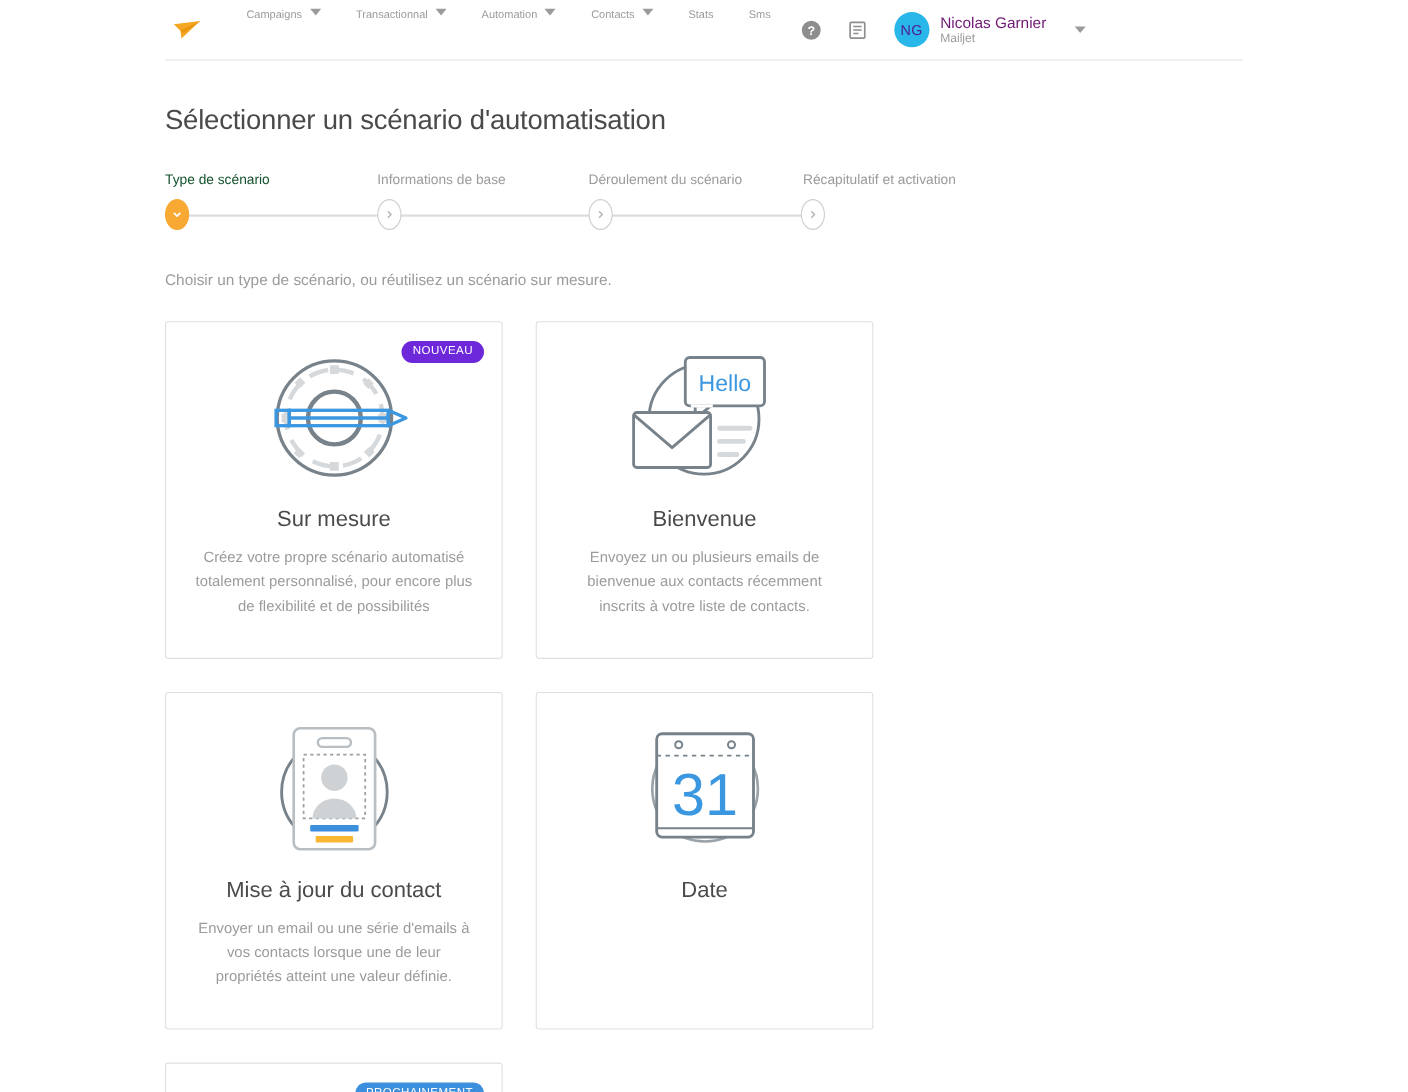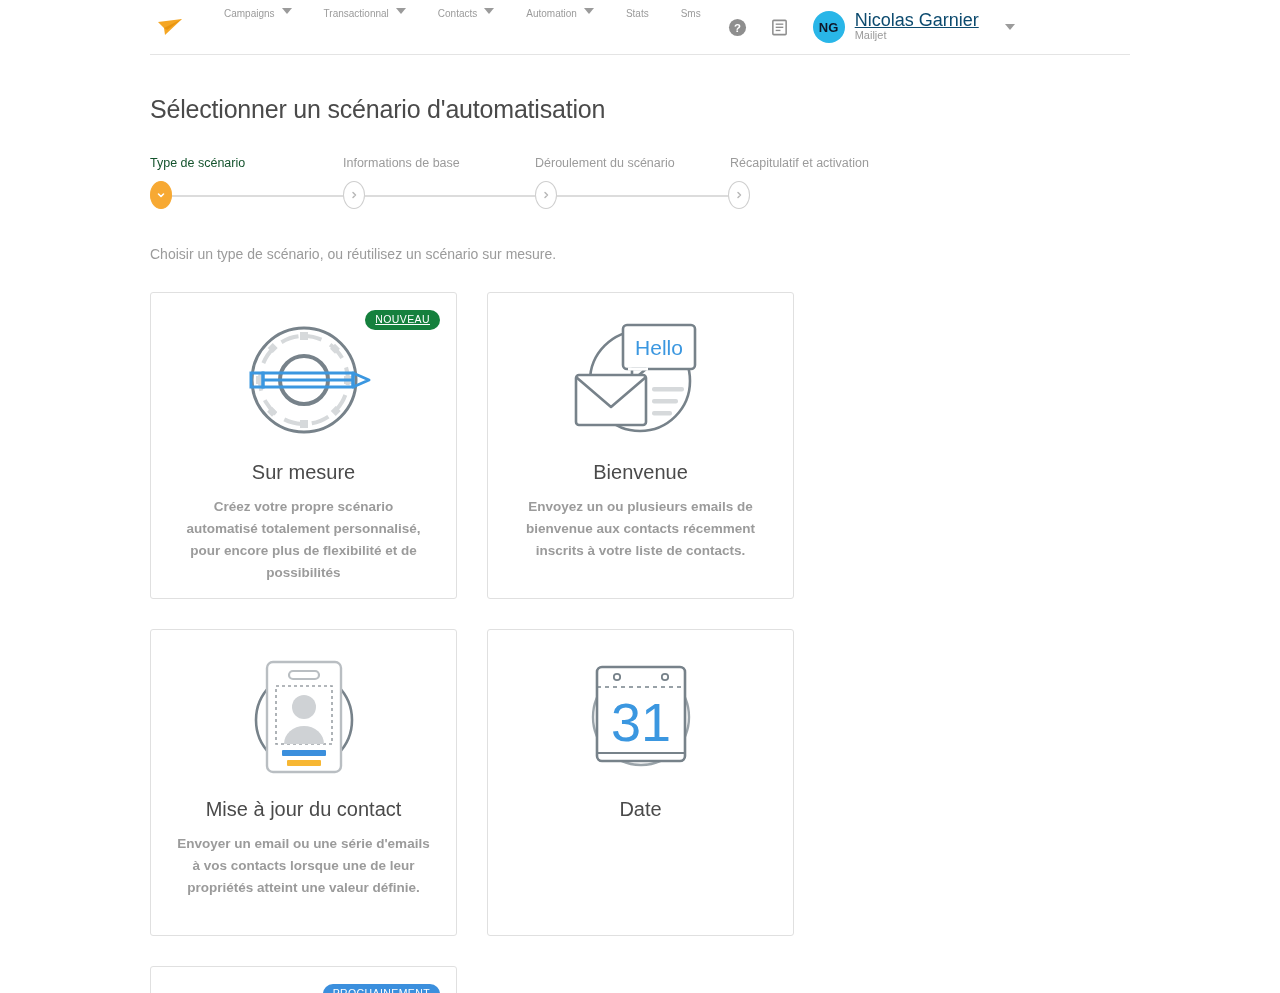--- a/index.html
+++ b/index.html
@@ -60,27 +60,27 @@
     display: flex;
     align-items: center;
     gap: 10px;
     padding-left: 12px;
     cursor: pointer;
   }
   .avatar {
     width: 32px; height: 32px;
     border-radius: 50%;
     background: #29b6e8;
-    color: #0f172a;
+    color: #4c1d95;
     font-size: 13px;
-    font-weight: bold;
+    font-weight: normal;
     display: flex; align-items: center; justify-content: center;
     letter-spacing: .3px;
   }
-  .user-name { font-size: 18px; color: #0c4a6e; line-height: 16px; text-decoration: underline; }
+  .user-name { font-size: 14px; color: #701a75; line-height: 16px; }
   .user-org  { font-size: 11px; color: #9b9b9b; line-height: 14px; }
   .user-caret { margin-left: 16px; }
 
   
   .page {
     position: relative;
     padding: 0 150px;
   }
   .page-title {
     font-size: 25px;
@@ -160,21 +160,21 @@
     position: absolute;
     top: 17px;
     right: 16px;
     border-radius: 11px;
     color: #ffffff;
     font-size: 10.5px;
     letter-spacing: .4px;
     padding: 4px 10px 5px;
     line-height: 1;
   }
-  .badge.new { background: #15803d; text-decoration: underline; }
+  .badge.new { background: #6d28d9; }
   .badge.soon { background: #3b8fdd; }
 
   .card-art {
     height: 150px;
     display: flex;
     align-items: center;
     justify-content: center;
     margin-top: 12px;
   }
   .card-title {
@@ -183,21 +183,20 @@
     color: #4a4a4a;
     margin-top: 6px;
     font-weight: normal;
   }
   .card-desc {
     margin: 12px 26px 0;
     text-align: center;
     font-size: 13.5px;
     line-height: 22px;
     color: #9b9b9b;
-    font-weight: bold;
   }
   .card.disabled .card-art   { opacity: .45; }
 </style>
 </head>
 <body>
 
 <div class="topbar">
   <div class="topbar-inner">
 
     <div class="logo">
@@ -209,25 +208,25 @@
 
     <div class="nav-item">
       <span>Campaigns</span>
       <i class="caret"></i>
     </div>
     <div class="nav-item">
       <span>Transactionnal</span>
       <i class="caret"></i>
     </div>
     <div class="nav-item">
+      <span>Automation</span>
+      <i class="caret"></i>
+    </div>
+    <div class="nav-item">
       <span>Contacts</span>
-      <i class="caret"></i>
-    </div>
-    <div class="nav-item">
-      <span>Automation</span>
       <i class="caret"></i>
     </div>
     <div class="nav-item">
       <span>Stats</span>
     </div>
     <div class="nav-item">
       <span>Sms</span>
     </div>
 
     <div class="icon-btn">

